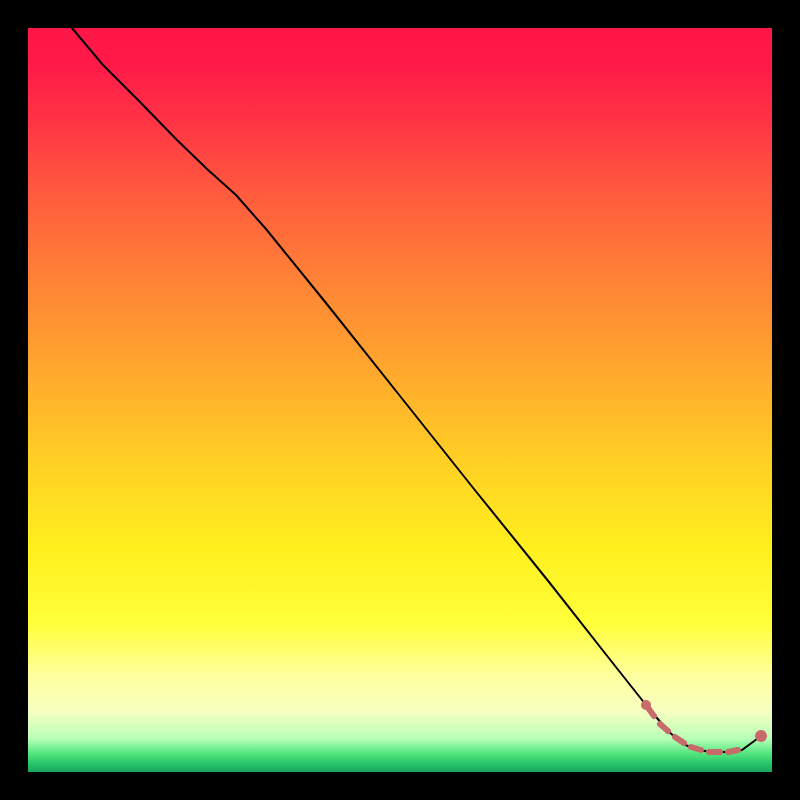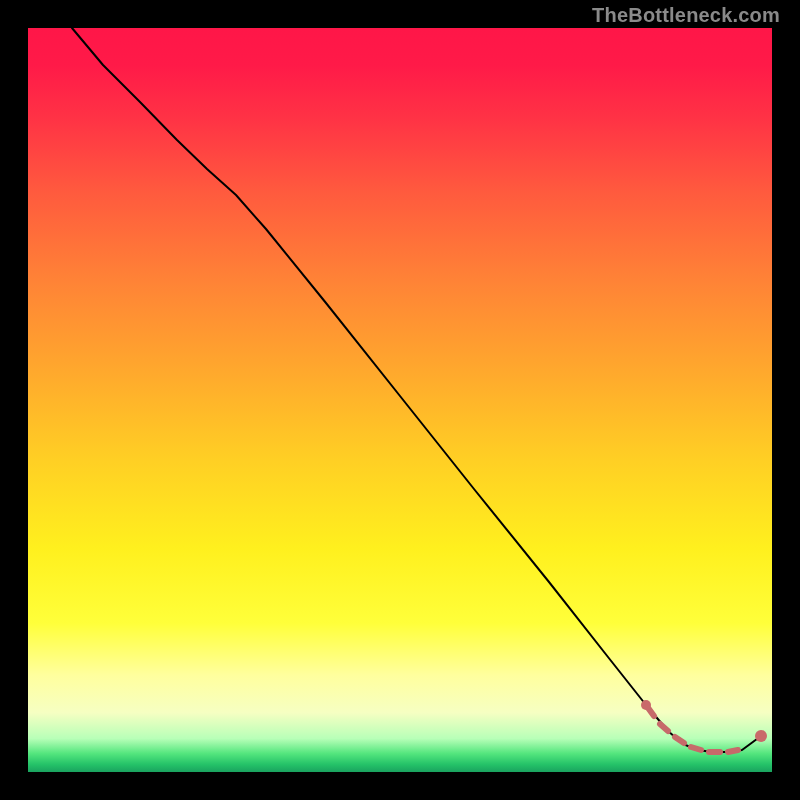--- a/index.html
+++ b/index.html
@@ -114,14 +114,13 @@
       <line class="dashseg" x1="632" y1="696" x2="640" y2="703"></line>
       <line class="dashseg" x1="647" y1="709" x2="656" y2="715"></line>
       <line class="dashseg" x1="663" y1="719" x2="673" y2="722"></line>
       <line class="dashseg" x1="681" y1="724" x2="692" y2="724"></line>
       <line class="dashseg" x1="700" y1="724" x2="710" y2="722"></line>
       <circle class="marker" cx="618" cy="677" r="5"></circle>
       <circle class="marker" cx="733" cy="708" r="6"></circle>
     </g>
   </svg>
 
-  <div class="watermark">TheBottleneck.com</div>
 </div>
 
 </body></html>

